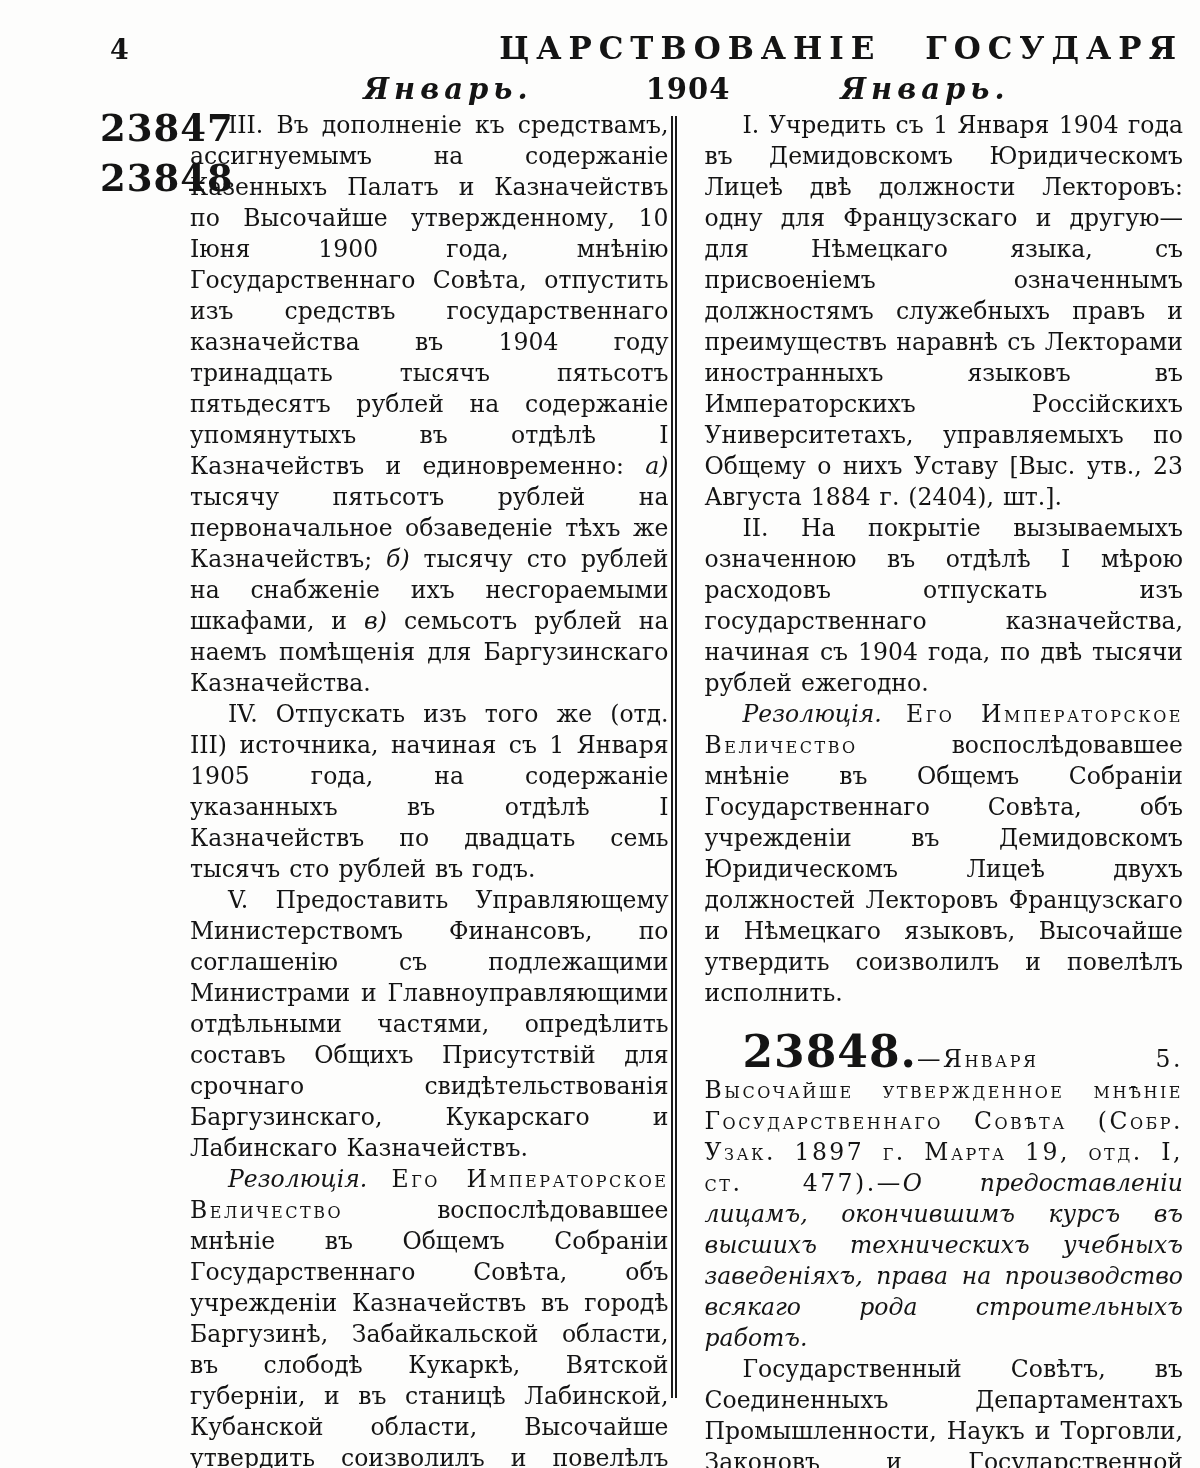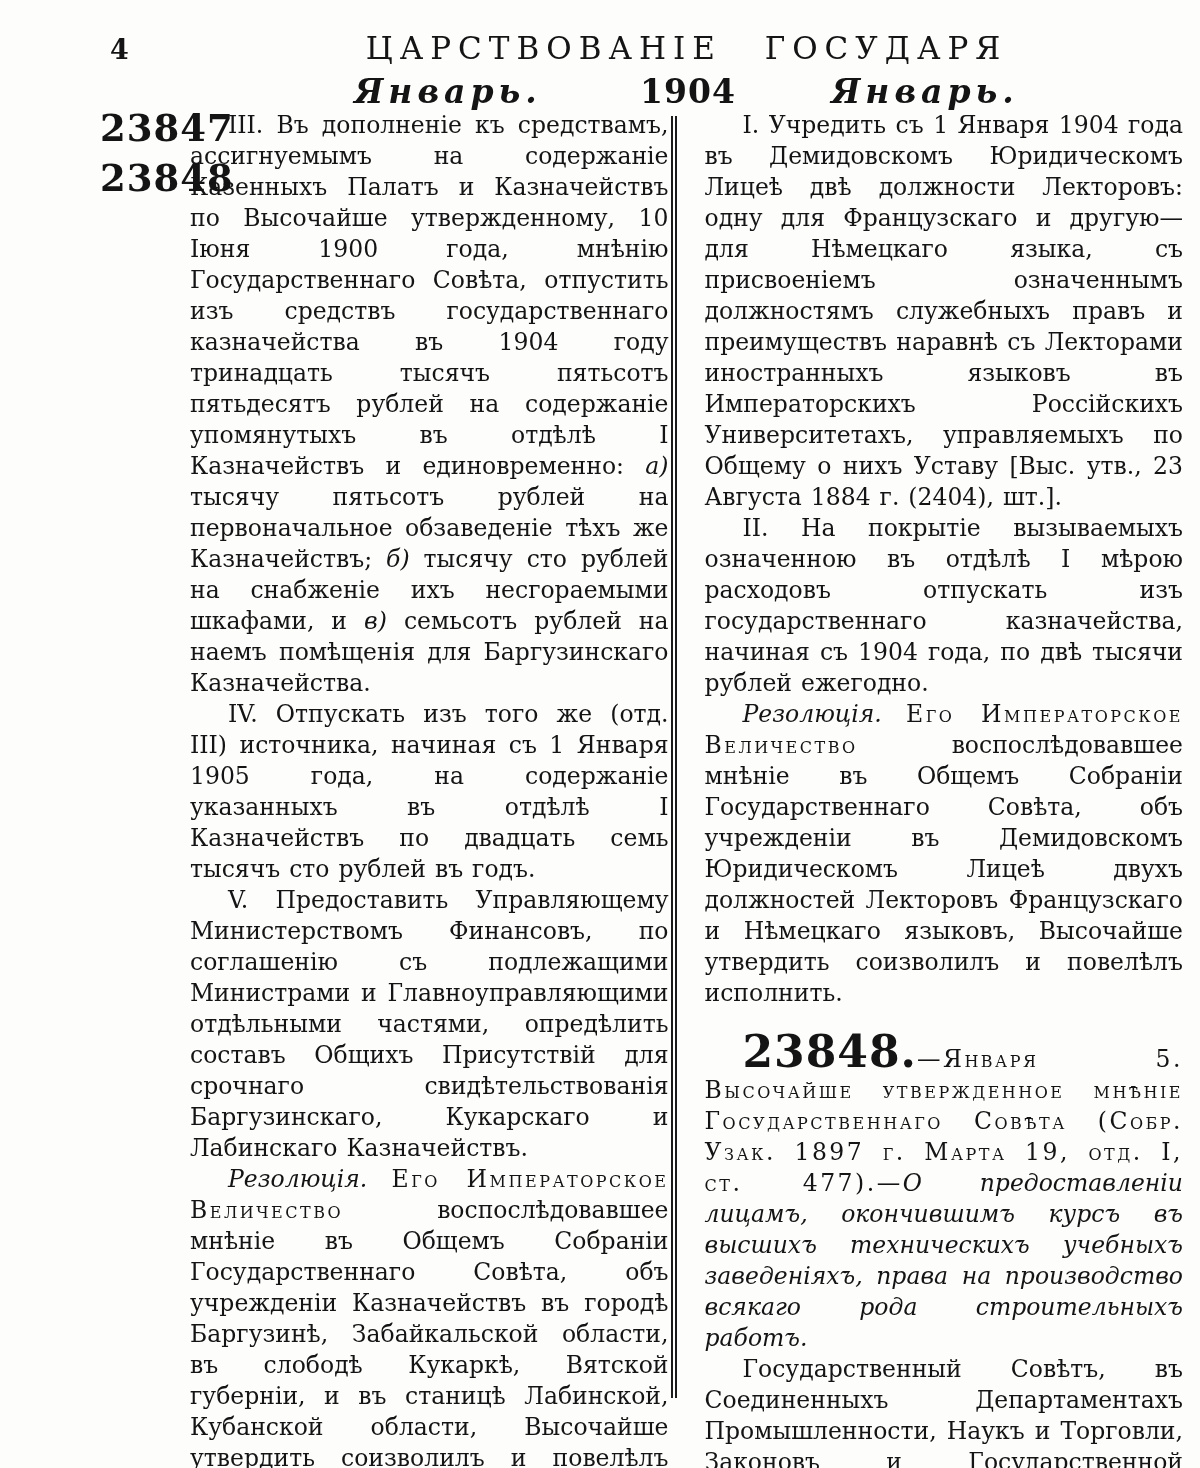--- a/index.html
+++ b/index.html
@@ -11,29 +11,29 @@
     color:#141414;
     font-family:"DejaVu Serif", serif;
     overflow:hidden;
   }
   .page-number{
     position:absolute;top:34px;left:110px;
     font-size:27px;font-weight:bold;
   }
   .page-title{
     position:absolute;top:30px;left:190px;right:17px;
-    text-align:center;
-    font-size:31px;font-weight:normal;
+    text-align:right;
+    font-size:31px;font-weight:bold;
     letter-spacing:7px;word-spacing:26px;
     white-space:nowrap;
   }
   .subheader-item{
     position:absolute;top:72px;
     transform:translateX(-50%);
-    font-size:33px;font-weight:bold;
+    font-size:29px;font-weight:bold;
   }
   .sub-month{font-style:italic;letter-spacing:5px;}
   .sub-left{left:448px;}
   .sub-year{left:688px;letter-spacing:1px;}
   .sub-right{left:925px;}
   .margin-number{
     position:absolute;left:100px;
     font-size:37px;font-weight:bold;letter-spacing:1px;
     line-height:1;
   }

